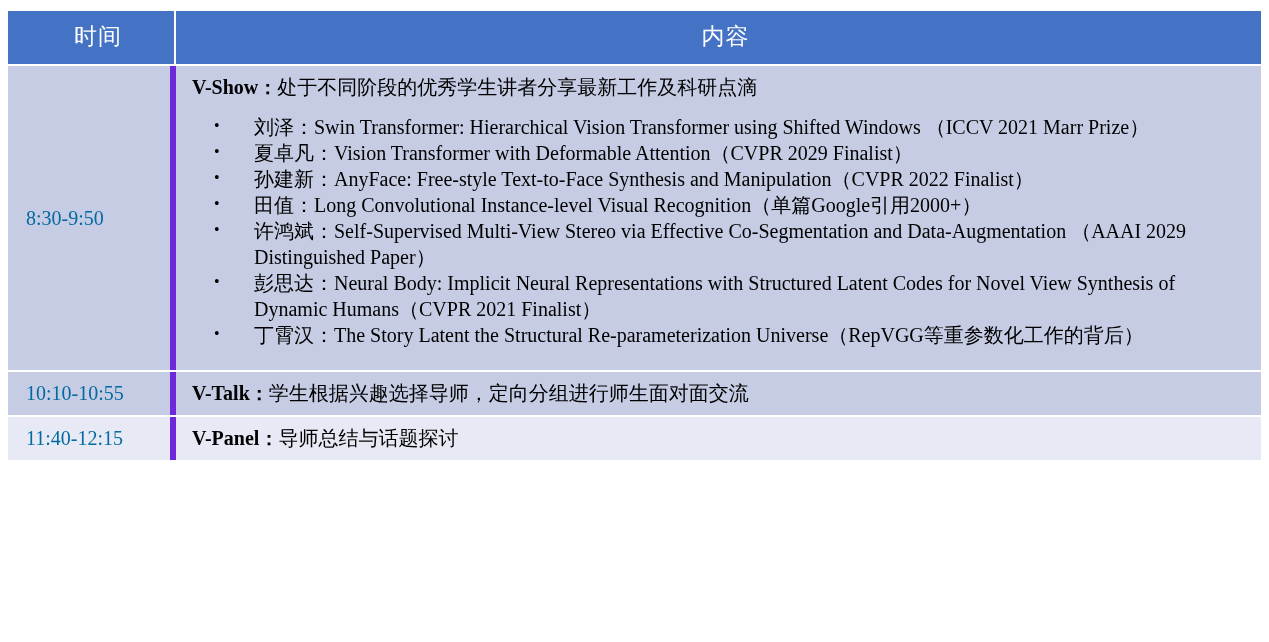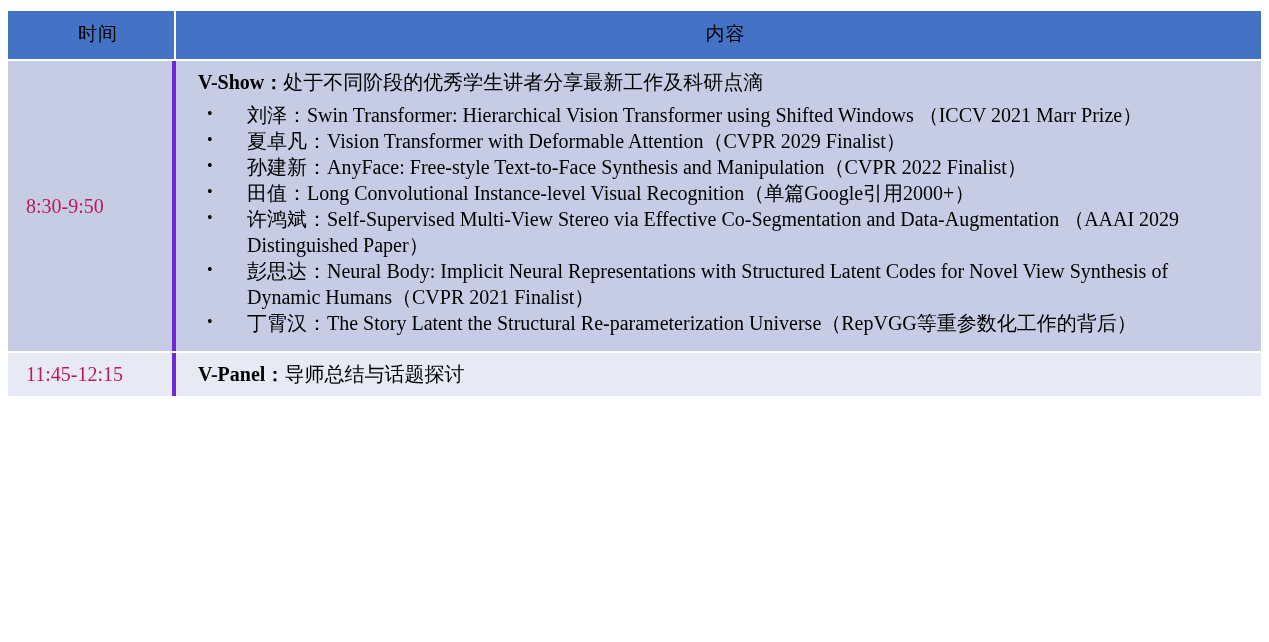--- a/index.html
+++ b/index.html
@@ -20,61 +20,61 @@
     border-collapse: separate;
     border-spacing: 0 2px;
     table-layout: fixed;
   }
 
   #schedule-table col.col-time { width: 168px; }
   #schedule-table col.col-content { width: 1085px; }
 
   .hdr-cell {
     background: #4472C4;
-    color: #000000;
+    color: #ffffff;
     font-family: "Liberation Sans", "DejaVu Sans", sans-serif;
-    font-size: 19px;
+    font-size: 23px;
     font-weight: 400;
     padding: 10px 0 12px 14px;
     vertical-align: middle;
     letter-spacing: 1px;
   }
   .hdr-cell.hdr-time { border-right: 2px solid #ffffff; }
 
   td.time-cell {
     font-size: 20px;
-    color: #be185d;
+    color: #0369a1;
     padding: 6px 0 6px 18px;
     vertical-align: middle;
-    border-right: 4px solid #6d28d9;
+    border-right: 6px solid #6d28d9;
     white-space: nowrap;
   }
 
   td.content-cell {
     font-size: 20px;
     color: #000000;
     padding: 8px 8px 8px 14px;
     vertical-align: middle;
     line-height: 1.30;
   }
 
   tr.row-dark td { background: #C6CCE3; }
   tr.row-light td { background: #E7EAF4; }
 
   .session-title {
     display: block;
-    margin: 0 0 1px 8px;
+    margin: 0 0 1px 2px;
   }
   .session-name {
     font-weight: bold;
   }
 
   ul.bullet-list {
     list-style: none;
-    margin: 7px;
+    margin: 14px;
     padding: 0;
   }
   ul.bullet-list > li {
     position: relative;
     padding-left: 50px;
     margin: 0;
     line-height: 1.30;
     text-indent: 0;
   }
   ul.bullet-list > li::before {
@@ -114,20 +114,26 @@
             <li>刘泽：Swin Transformer: Hierarchical Vision Transformer using Shifted Windows （ICCV 2021 Marr Prize）</li>
             <li>夏卓凡：Vision Transformer with Deformable Attention（CVPR 2029 Finalist）</li>
             <li>孙建新：AnyFace: Free-style Text-to-Face Synthesis and Manipulation（CVPR 2022 Finalist）</li>
             <li>田值：Long Convolutional Instance-level Visual Recognition（单篇Google引用2000+）</li>
             <li>许鸿斌：Self-Supervised Multi-View Stereo via Effective Co-Segmentation and Data-Augmentation （AAAI 2029 Distinguished Paper）</li>
             <li>彭思达：Neural Body: Implicit Neural Representations with Structured Latent Codes for Novel View Synthesis of Dynamic Humans（CVPR 2021 Finalist）</li>
             <li>丁霄汉：The Story Latent the Structural Re-parameterization Universe（RepVGG等重参数化工作的背后）</li>
           </ul>
         </td>
       </tr>
+      <tr class="row-dark">
+        <td class="time-cell">10:10-10:55</td>
+        <td class="content-cell">
+          <span class="session-title"><span class="session-name">V-Talk</span><span class="cjk session-name">：</span><span>学生根据兴趣选择导师，定向分组进行师生面对面交流</span></span>
+        </td>
+      </tr>
       <tr class="row-light">
-        <td class="time-cell">11:45-12:15</td>
+        <td class="time-cell">11:40-12:15</td>
         <td class="content-cell">
           <span class="session-title"><span class="session-name">V-Panel</span><span class="cjk session-name">：</span><span>导师总结与话题探讨</span></span>
         </td>
       </tr>
     </tbody>
 </table>
 
 </body></html>

